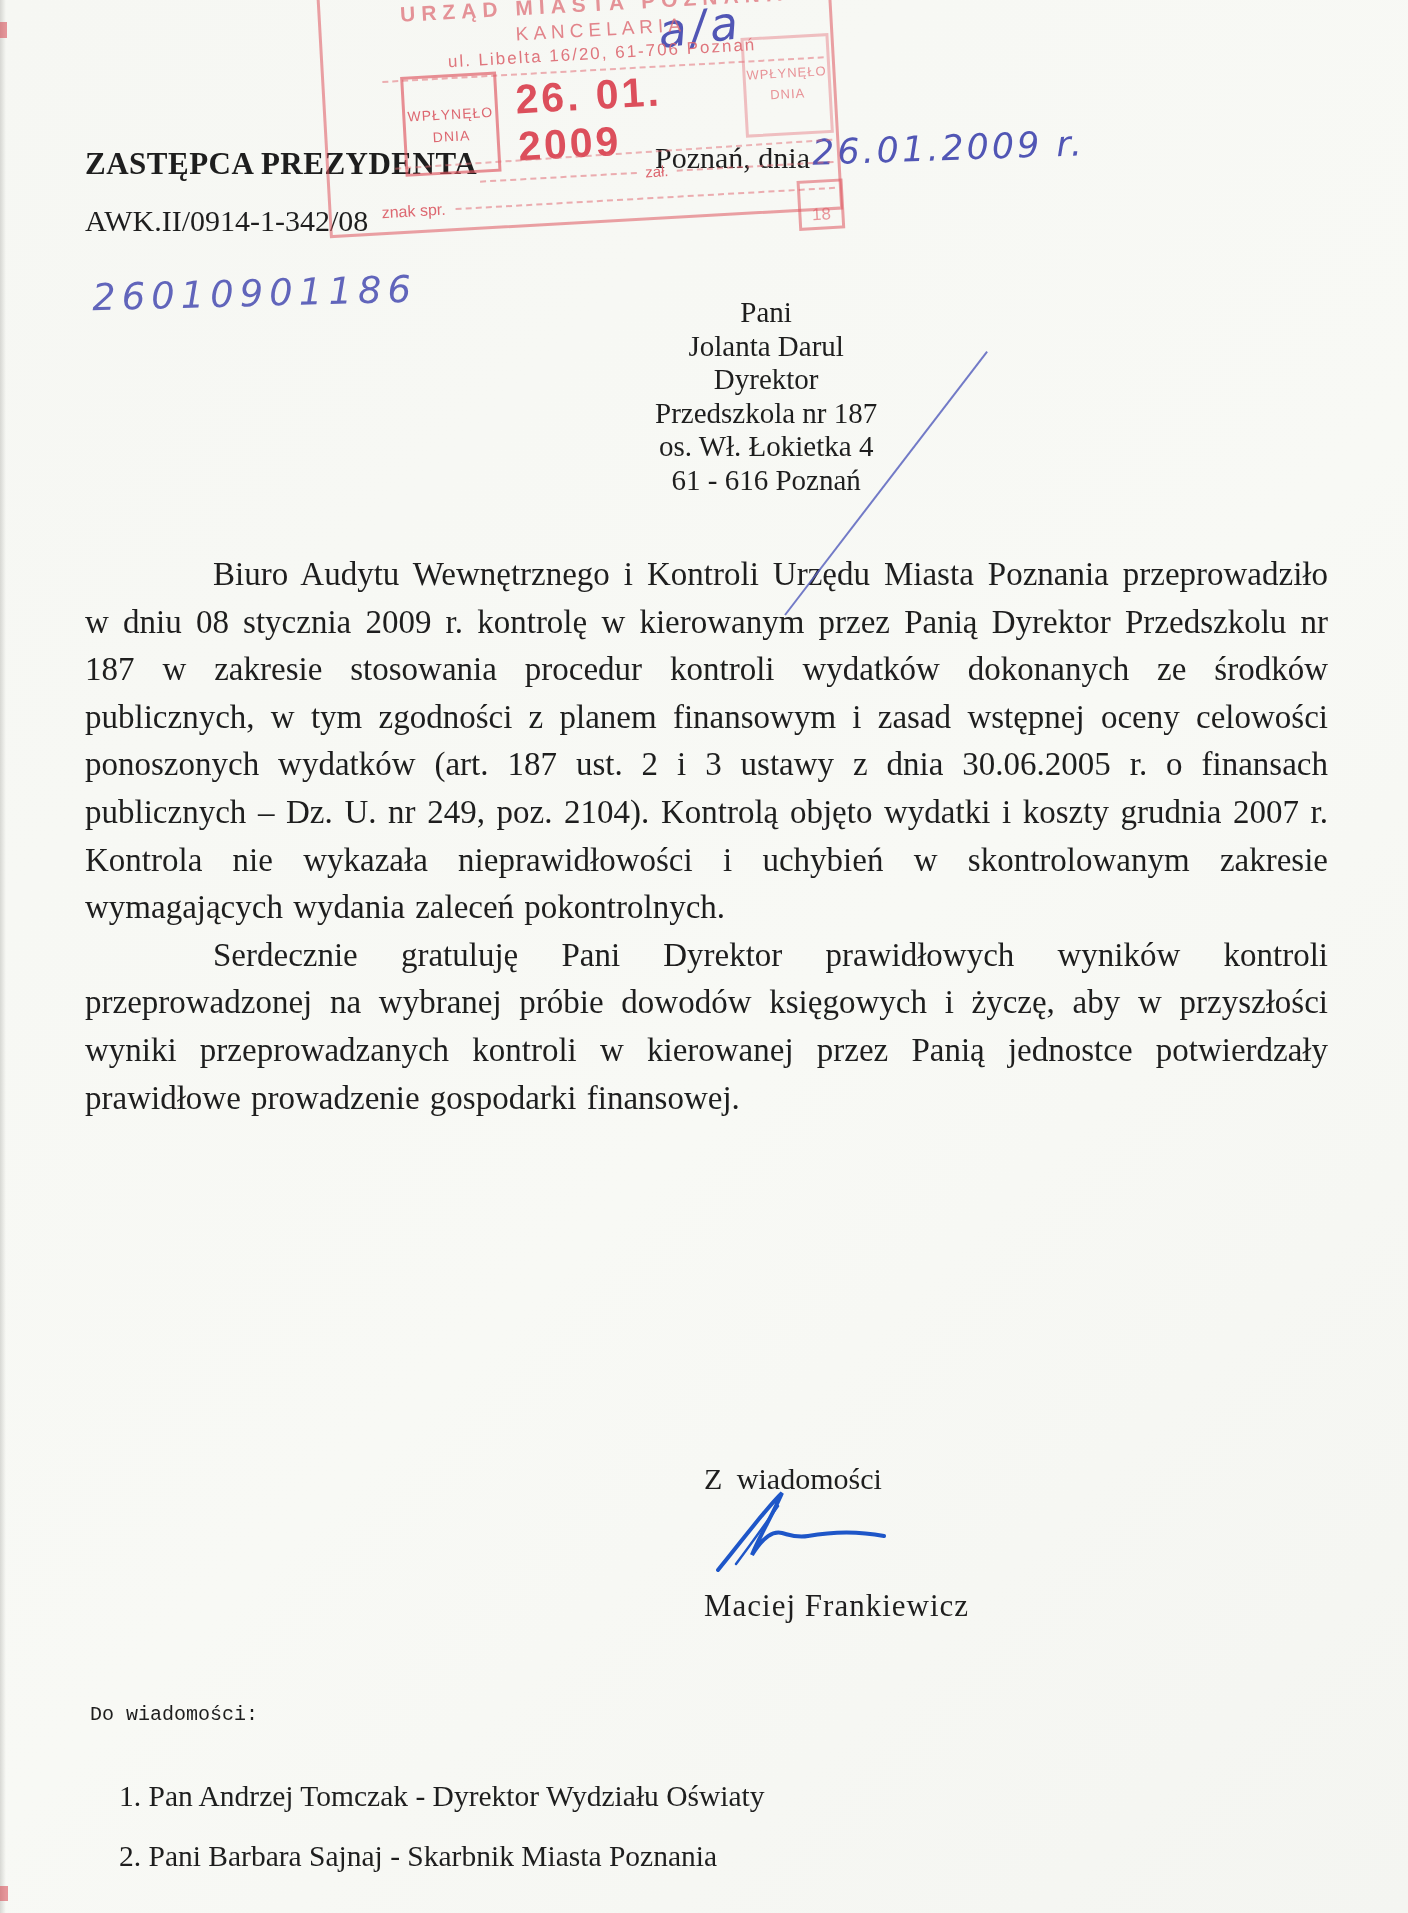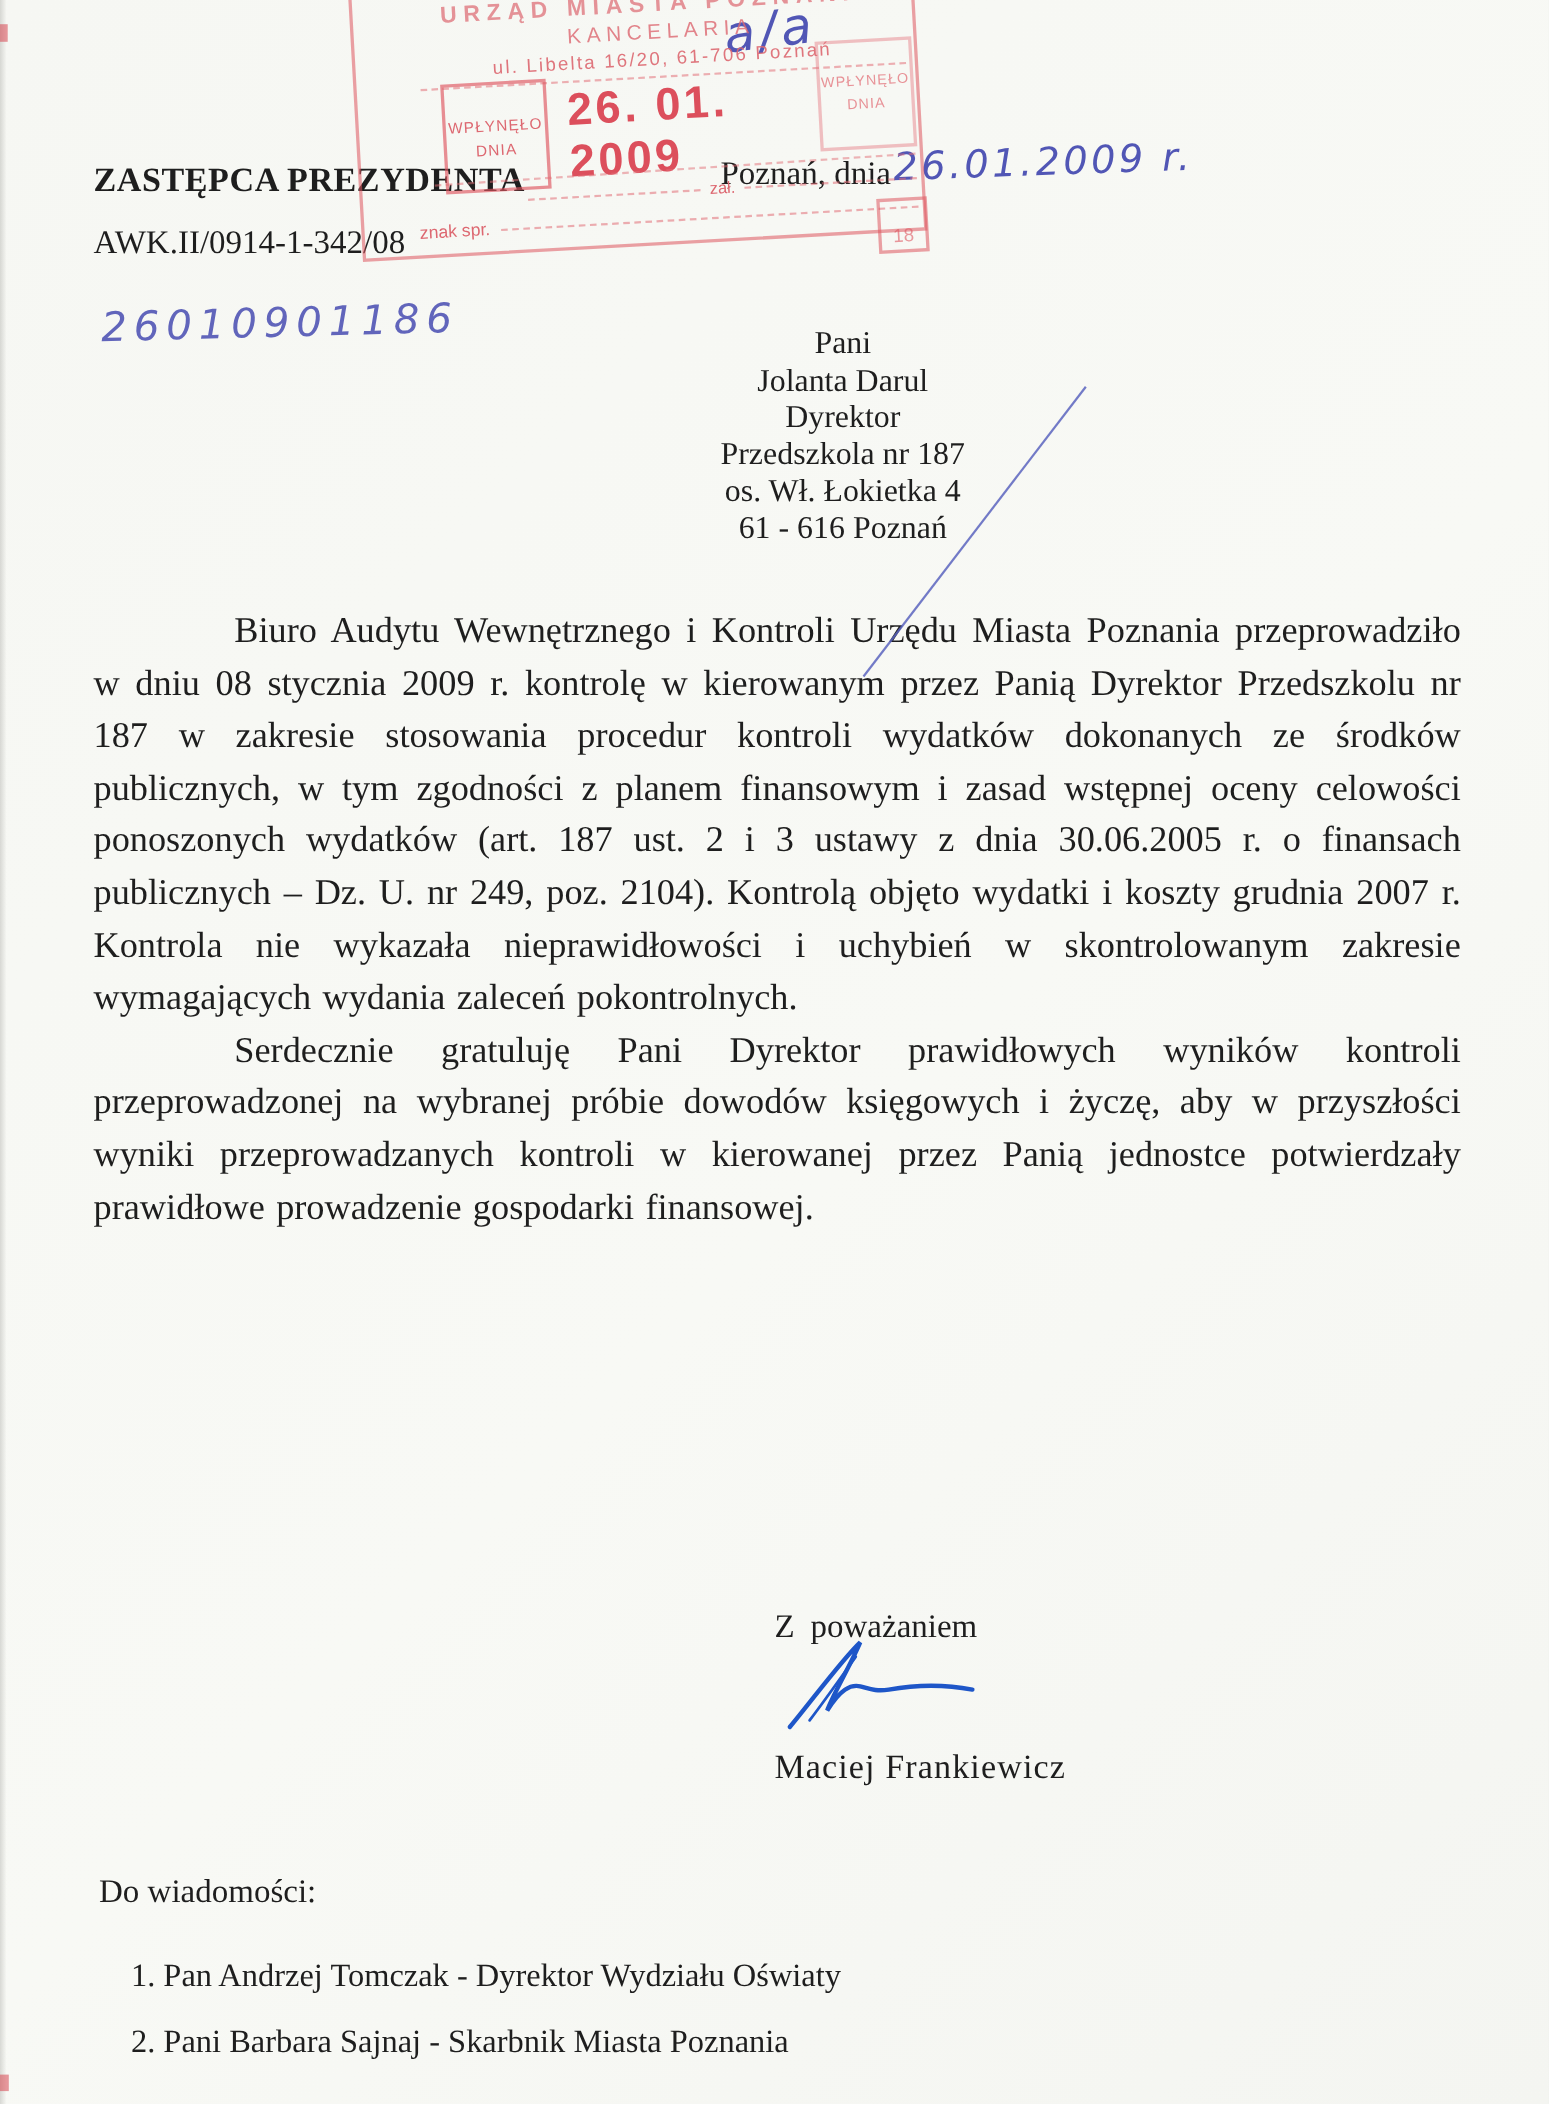--- a/index.html
+++ b/index.html
@@ -82,21 +82,21 @@
   .strike-line{
     position:absolute;left:785px;top:614px;width:332px;height:0;
     border-top:2.5px solid rgba(90,100,190,.85);
     transform:rotate(-52.5deg);transform-origin:left center;z-index:4;
   }
   .body-text{position:absolute;left:85px;top:551px;width:1243px;font-size:33px;}
   .body-text p{margin:0;line-height:47.6px;text-indent:128px;text-align:justify;word-spacing:2px;}
   .closing{position:absolute;left:704px;top:1462px;font-size:30px;word-spacing:7px;}
   .signature{position:absolute;left:706px;top:1486px;z-index:2;}
   .signer{position:absolute;left:704px;top:1558px;font-size:31px;letter-spacing:1px;margin-top:30px;}
-  .cc{position:absolute;left:90px;top:1703px;font-size:30px;}
+  .cc{position:absolute;left:90px;top:1703px;font-size:20px;font-family:Liberation Mono, monospace;}
   .cc-items{position:absolute;left:106px;top:1766px;font-size:29.5px;line-height:60px;margin-left:13px;}
 </style>
 </head>
 <body>
 
 <div class="page">
 
   <div class="edge-shade"></div>
   <div class="red-tick t1"></div>
   <div class="red-tick t2"></div>
@@ -142,21 +142,21 @@
     <div>os. Wł. Łokietka 4</div>
     <div>61 - 616 Poznań</div>
   </div>
   <div class="strike-line"></div>
 
   <div class="body-text">
     <p>Biuro Audytu Wewnętrznego i Kontroli Urzędu Miasta Poznania przeprowadziło w dniu 08 stycznia 2009 r. kontrolę w kierowanym przez Panią Dyrektor Przedszkolu nr 187 w zakresie stosowania procedur kontroli wydatków dokonanych ze środków publicznych, w tym zgodności z planem finansowym i zasad wstępnej oceny celowości ponoszonych wydatków (art. 187 ust. 2 i 3 ustawy z dnia 30.06.2005 r. o finansach publicznych – Dz. U. nr 249, poz. 2104). Kontrolą objęto wydatki i koszty grudnia 2007 r. Kontrola nie wykazała nieprawidłowości i uchybień w skontrolowanym zakresie wymagających wydania zaleceń pokontrolnych.</p>
     <p>Serdecznie gratuluję Pani Dyrektor prawidłowych wyników kontroli przeprowadzonej na wybranej próbie dowodów księgowych i życzę, aby w przyszłości wyniki przeprowadzanych kontroli w kierowanej przez Panią jednostce potwierdzały prawidłowe prowadzenie gospodarki finansowej.</p>
   </div>
 
-  <div class="closing">Z poważaniem</div>
+  <div class="closing">Z wiadomości</div>
   <div class="signature">
     <svg width="200" height="88" viewBox="0 0 200 88">
       <path d="M12 84 C32 60 60 22 76 7 C67 28 50 57 46 69 C58 50 67 45 76 47 C84 49 90 52 102 50 C124 46 152 45 178 50" fill="none" stroke="#1e56c8" stroke-width="4" stroke-linecap="round"></path>
       <path d="M30 78 C46 57 62 34 72 20" fill="none" stroke="#1e56c8" stroke-width="2.5" stroke-linecap="round"></path>
     </svg>
   </div>
   <div class="signer">Maciej Frankiewicz</div>
 
   <div class="cc">Do wiadomości:</div>
   <div class="cc-items">

